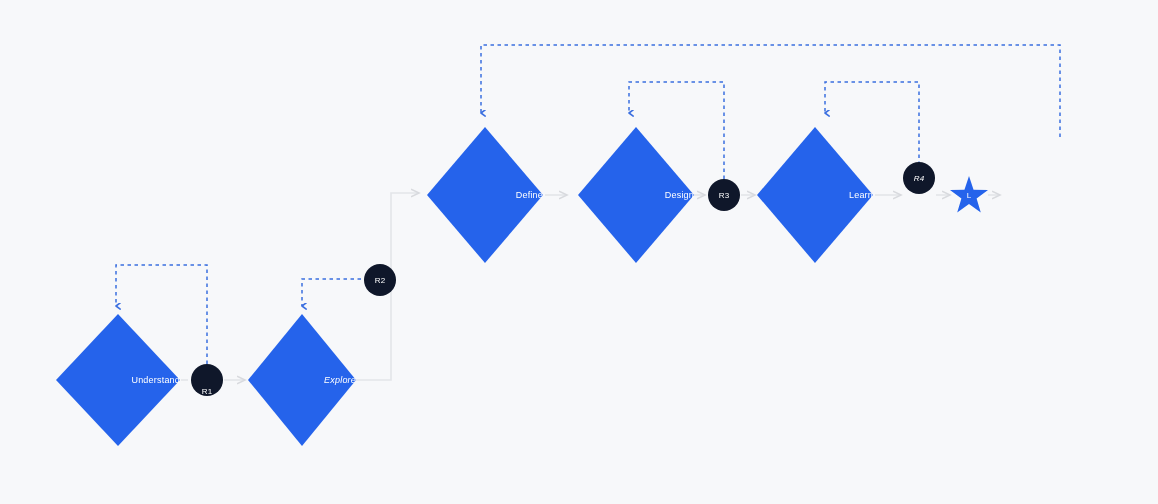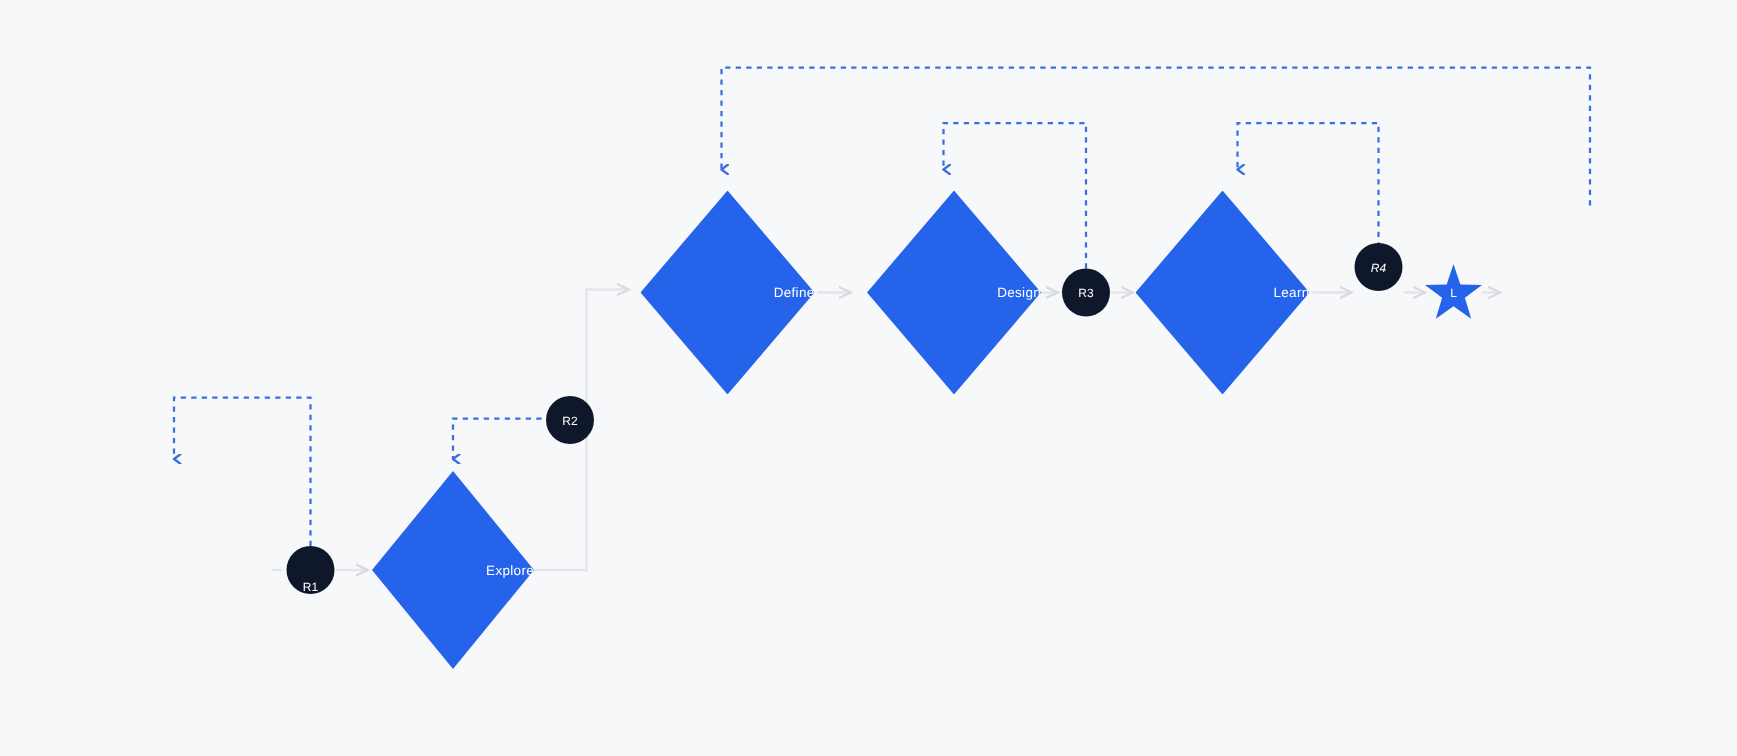--- a/index.html
+++ b/index.html
@@ -131,26 +131,30 @@
       <path d="M 207 364 L 207 265 L 116 265 L 116 306" marker-end="url(#arrow-dashed)"></path>
       <path d="M 375 279 L 302 279 L 302 306" marker-end="url(#arrow-dashed)"></path>
       <path d="M 724 179 L 724 82 L 629 82 L 629 113" marker-end="url(#arrow-dashed)"></path>
       <path d="M 919 179 L 919 82 L 825 82 L 825 113" marker-end="url(#arrow-dashed)"></path>
       <path d="M 1060 137 L 1060 45 L 481 45 L 481 113" marker-end="url(#arrow-dashed)"></path>
     </g>
   </svg>
 
   <div class="node-layer">
 
+    <div class="node diamond-node" style="left:56px; top:314px; width:124px; height:132px;">
+      <span class="diamond-shape"></span>
+      <span class="diamond-label">Understand</span>
+    </div>
 
     <div class="node circle-node" style="left:191px; top:364px; width:32px; height:32px;align-items:flex-end;">
       <span class="circle-label">R1</span>
     </div>
 
-    <div class="node diamond-node" style="left:248px; top:314px; width:108px; height:132px;">
+    <div class="node diamond-node" style="left:248px; top:314px; width:108px; height:132px;font-style:italic;">
       <span class="diamond-shape"></span>
       <span class="diamond-label">Explore</span>
     </div>
 
     <div class="node circle-node" style="left:364px; top:264px; width:32px; height:32px;">
       <span class="circle-label">R2</span>
     </div>
 
     <div class="node diamond-node" style="left:427px; top:127px; width:116px; height:136px;">
       <span class="diamond-shape"></span>

